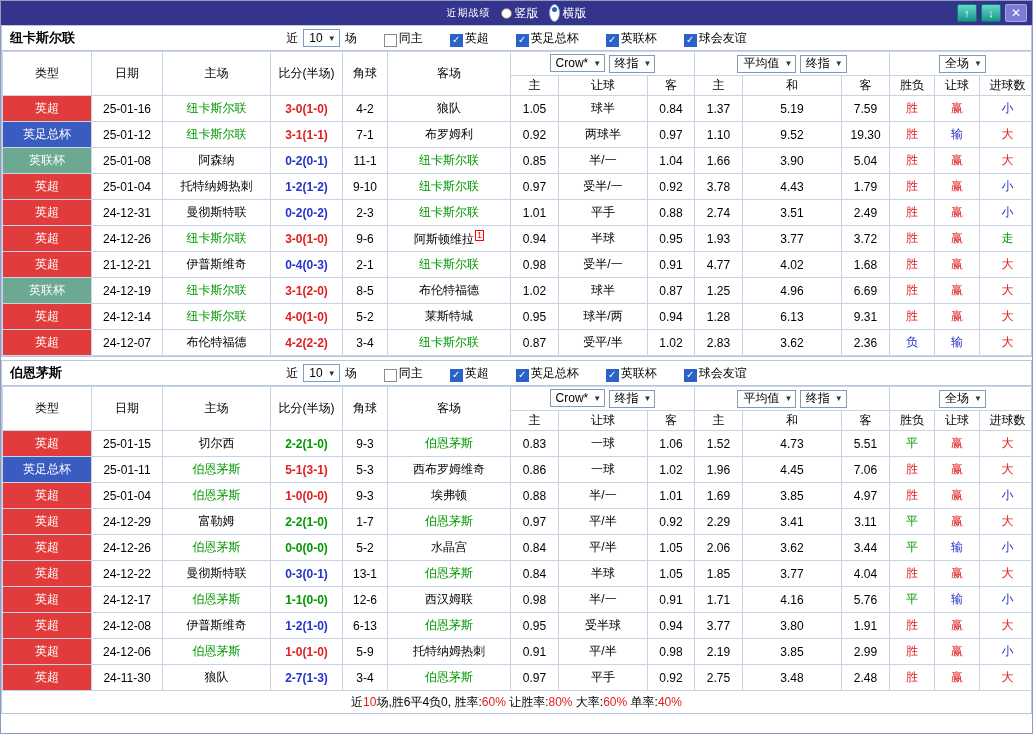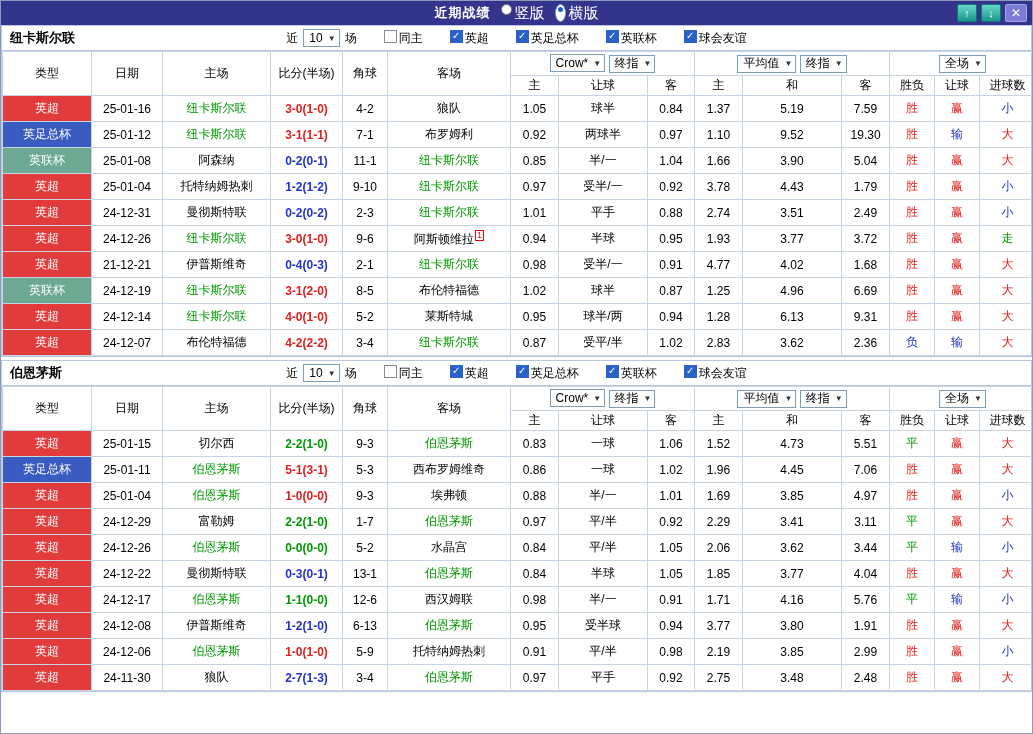--- a/index.html
+++ b/index.html
@@ -7,36 +7,36 @@
   body {
     width:1033px; height:734px;
     font-family:"Liberation Sans","DejaVu Sans",sans-serif;
     font-size:12px; color:#000; background:#fff;
   }
   .app { width:1033px; height:734px; overflow:hidden; border:1px solid #8f9bbd; }
 
   
   .titlebar { height:24px; background:#34348C; position:relative; display:flex; align-items:center; color:#fff; }
   .tcenter { position:absolute; left:0; right:0; display:flex; justify-content:center; align-items:center; gap:10px; }
-  .title { font-weight:bold; font-size:13px; letter-spacing:1px; }
-  .radio { display:inline-flex; gap:3px; cursor:pointer; font-size:15px; }
+  .title { font-weight:normal; font-size:10px; letter-spacing:1px; }
+  .radio { display:inline-flex; align-items:center; gap:3px; cursor:pointer; font-size:12px; }
   .rdot { width:11px; height:11px; border-radius:50%; background:#fff; border:1px solid #777; display:inline-block; position:relative; }
   .rdot.sel::after { content:''; position:absolute; left:2px; top:2px; width:5px; height:5px; border-radius:50%; background:#1b5fd6; }
   .tbtns { position:absolute; right:5px; top:3px; display:flex; gap:4px; }
   .sqbtn { width:20px; height:18px; display:flex; align-items:center; justify-content:center; color:#fff; font-size:11px; border-radius:2px; cursor:pointer; }
   .teal { background:linear-gradient(#67d8ca,#17968a); border:1px solid #0c7d72; }
   .closeb { background:#7d7dd8; border:1px solid #a5a5ea; font-size:12px; width:22px; }
 
   
   .section { border:1px solid #b9c6dd; background:#fff; }
   .section + .section { margin-top:3px; }
   .filter-row { height:25px; display:flex; align-items:center; border-bottom:1px solid #b9c6dd; position:relative; }
   .team-name { position:absolute; left:8px; font-weight:bold; font-size:13px; }
   .fcontrols { margin:0 auto; display:flex; align-items:center; gap:5px; }
-  .cb { display:inline-flex; align-items:flex-start; gap:2px; cursor:pointer;padding-left:22px; }
+  .cb { display:inline-flex; align-items:flex-end; gap:2px; cursor:pointer;padding-left:22px; }
   .box { width:13px; height:13px; border:1px solid #8a8a8a; background:#fff; display:inline-flex; align-items:center; justify-content:center; }
   .box.checked { background:#2a62c9; border-color:#2a62c9; }
   .box.checked::after { content:"✓"; color:#fff; font-size:10px; line-height:1; }
 
   .sel { display:inline-flex; align-items:center; justify-content:space-between; border:1px solid #7f9db9; background:#fff; height:18px; padding:0 3px 0 5px; gap:5px; cursor:pointer; }
   .sel .arr { font-size:8px; color:#333; }
 
   
   table { border-collapse:collapse; table-layout:fixed; width:100%; }
   th,td { border:1px solid #c9d3e6; text-align:center; overflow:hidden; white-space:nowrap; padding:0; }
@@ -622,15 +622,16 @@
             <td>0.92</td>
             <td>2.75</td>
             <td>3.48</td>
             <td>2.48</td>
             <td class="c-red">胜</td>
             <td class="c-red">赢</td>
             <td class="c-red">大</td>
           </tr>
         </tbody>
     </table>
+    <div class="summary"><span class="c-black">近</span><span class="c-red">10</span><span class="c-black">场,胜6平4负0, 胜率:</span><span class="c-red">60%</span><span class="c-black"> 让胜率:</span><span class="c-red">80%</span><span class="c-black"> 大率:</span><span class="c-red">60%</span><span class="c-black"> 单率:</span><span class="c-red">40%</span></div>
   </div>
 
 </div>
 
 </body></html>

